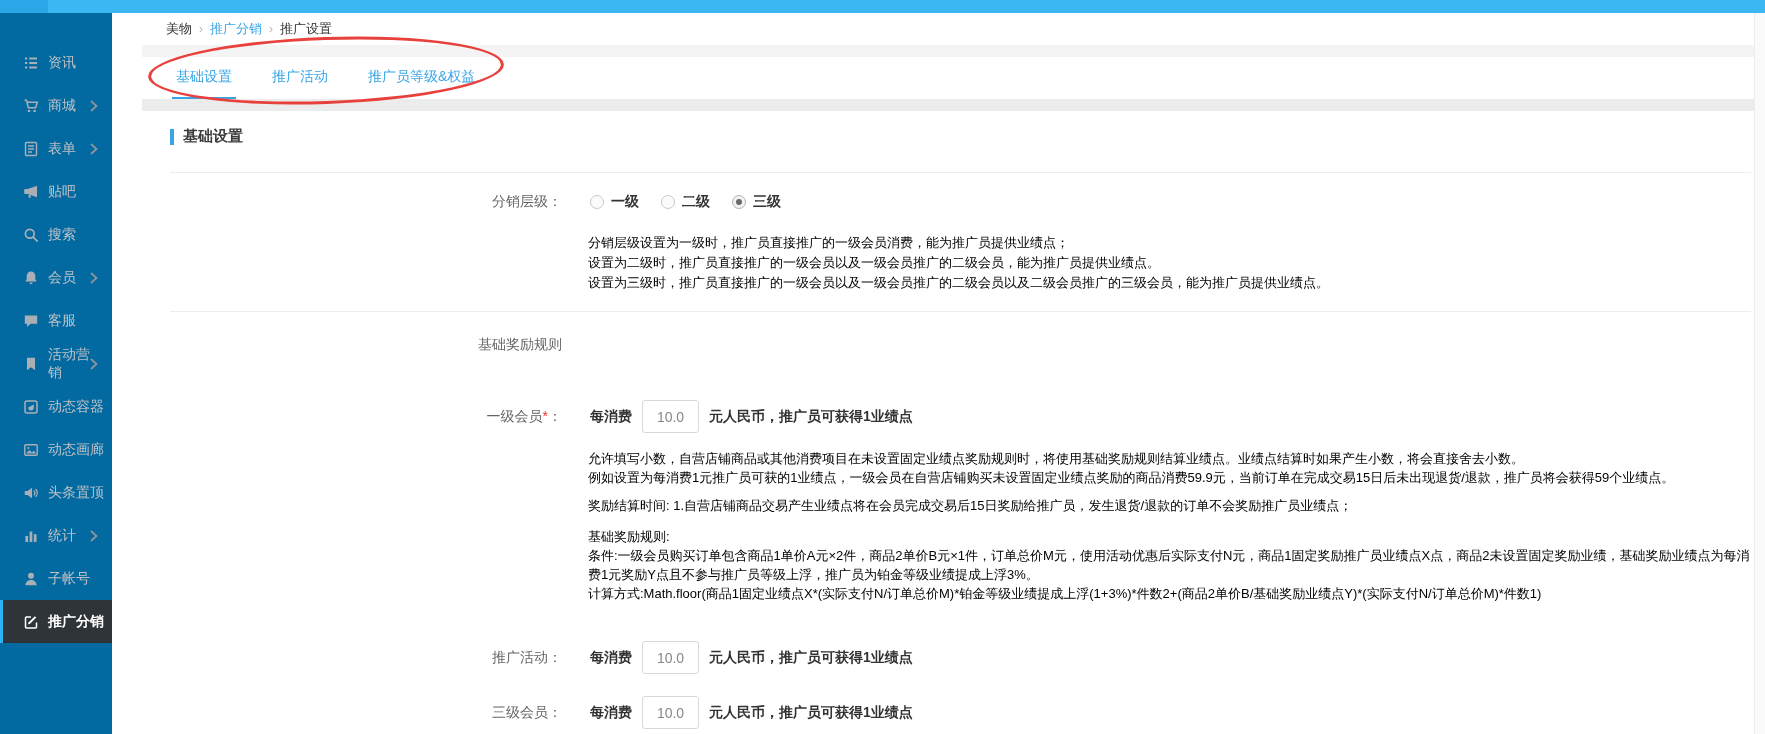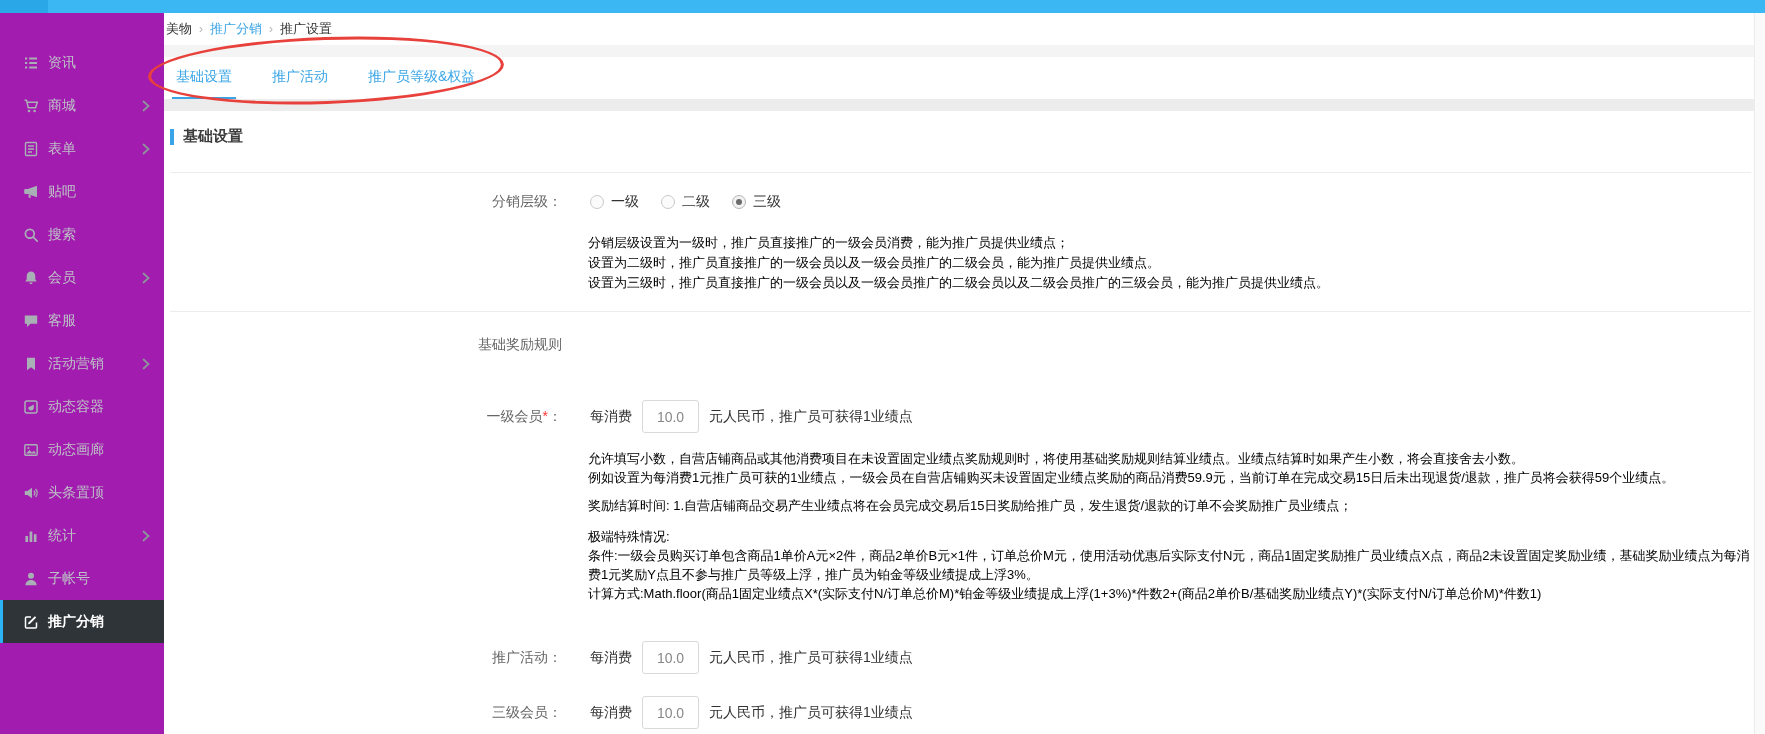--- a/index.html
+++ b/index.html
@@ -4,21 +4,21 @@
 <style>
   * { box-sizing: border-box; margin: 0; padding: 0; }
   html,body { width:1765px; height:734px; overflow:hidden; }
   body { font-family: "Liberation Sans", "DejaVu Sans", sans-serif; background:#fff; position:relative; }
 
   
   .topbar { position:absolute; top:0; left:0; width:1765px; height:13px; background:#3bb7f3; z-index:5; }
   .topbar-left { position:absolute; top:0; left:0; width:48px; height:13px; background:#2aa7e6; }
 
   
-  .sidebar { position:absolute; top:13px; left:0; bottom:0; width:164px; background:#a21caf; z-index:4; padding-top:28px; }
+  .sidebar { position:absolute; top:13px; left:0; bottom:0; width:112px; background:#0369a1; z-index:4; padding-top:28px; }
   .s-item { height:43px; display:flex; align-items:center; padding-left:22px; color:#bdc2c6; font-size:14px; cursor:pointer; position:relative; }
   .s-item .ic { width:17px; height:17px; margin-right:9px; color:#a9b0b5; flex:none; display:flex; align-items:center; justify-content:center; }
   .s-item .chev { margin-left:auto; margin-right:14px; color:#8d959b; display:flex; align-items:center; }
   .s-item.active { background:#2e3438; color:#fff; font-weight:bold; border-left:3px solid #2db3f4; padding-left:19px; }
   .s-item.active .ic { color:#fff; }
 
   
   .content { position:absolute; top:13px; left:142px; right:0; bottom:0; background:#fff; display:flex; flex-direction:column; }
   .breadcrumb { height:32px; background:#fff; display:flex; align-items:center; padding-left:24px; font-size:13px; color:#333; flex:none; }
   .breadcrumb .sep { color:#b5b5b5; margin:0 7px; font-size:12px; }
@@ -34,21 +34,21 @@
   .sec-bar { width:4px; height:16px; background:#3aa5e6; margin-right:9px; flex:none; }
   .sec-text { font-size:15px; color:#3c3c3c; font-weight:bold; }
   .hr { border-top:1px solid #ececec; margin-left:28px; margin-right:14px; }
   .hr1 { margin-top:26px; }
   .hr2 { margin-top:18px; }
 
   .frow { display:flex; align-items:center; }
   .flabel { width:420px; flex:none; text-align:right; color:#666; font-size:14px; }
   .flabel .req { color:#f33; }
   .fctrl { margin-left:28px; display:flex; align-items:center; }
-  .b { color:#333; font-weight:normal; font-size:14px; }
+  .b { color:#333; font-weight:bold; font-size:14px; }
 
   .radio-row { margin-top:20px; }
   .radio-opt { display:flex; align-items:center; margin-right:22px; cursor:pointer; }
   .radio { width:14px; height:14px; border-radius:50%; border:1px solid #c9c9c9; background:#fbfbfb; margin-right:7px; position:relative; flex:none; }
   .radio.checked { border-color:#b5b5b5; background:#f2f2f2; }
   .radio.checked::after { content:''; position:absolute; left:3px; top:3px; width:6px; height:6px; border-radius:50%; background:#6b6b6b; }
 
   .gray { color:#000000; font-size:13px; line-height:20px; }
   .desc { margin-left:446px; margin-top:22px; }
   .group-label { margin-top:24px; }
@@ -290,21 +290,21 @@
         <span class="b">元人民币，推广员可获得1业绩点</span>
       </div>
     </div>
 
     <div class="help gray">
       <p>允许填写小数，自营店铺商品或其他消费项目在未设置固定业绩点奖励规则时，将使用基础奖励规则结算业绩点。业绩点结算时如果产生小数，将会直接舍去小数。</p>
       <p>例如设置为每消费1元推广员可获的1业绩点，一级会员在自营店铺购买未设置固定业绩点奖励的商品消费59.9元，当前订单在完成交易15日后未出现退货/退款，推广员将会获得59个业绩点。</p>
       <div class="gap8"></div>
       <p>奖励结算时间: 1.自营店铺商品交易产生业绩点将在会员完成交易后15日奖励给推广员，发生退货/退款的订单不会奖励推广员业绩点；</p>
       <div class="gap12"></div>
-      <p>极端特殊情况:</p>
+      <p>基础奖励规则:</p>
       <p>条件:一级会员购买订单包含商品1单价A元×2件，商品2单价B元×1件，订单总价M元，使用活动优惠后实际支付N元，商品1固定奖励推广员业绩点X点，商品2未设置固定奖励业绩，基础奖励业绩点为每消费1元奖励Y点且不参与推广员等级上浮，推广员为铂金等级业绩提成上浮3%。</p>
       <p>计算方式:Math.floor(商品1固定业绩点X*(实际支付N/订单总价M)*铂金等级业绩提成上浮(1+3%)*件数2+(商品2单价B/基础奖励业绩点Y)*(实际支付N/订单总价M)*件数1)</p>
     </div>
 
     <div class="frow mrow2">
       <div class="flabel"><span>推广活动</span><span>：</span></div>
       <div class="fctrl">
         <span class="b">每消费</span>
         <input class="ninput" type="text" value="10.0" style="">
         <span class="b">元人民币，推广员可获得1业绩点</span>

